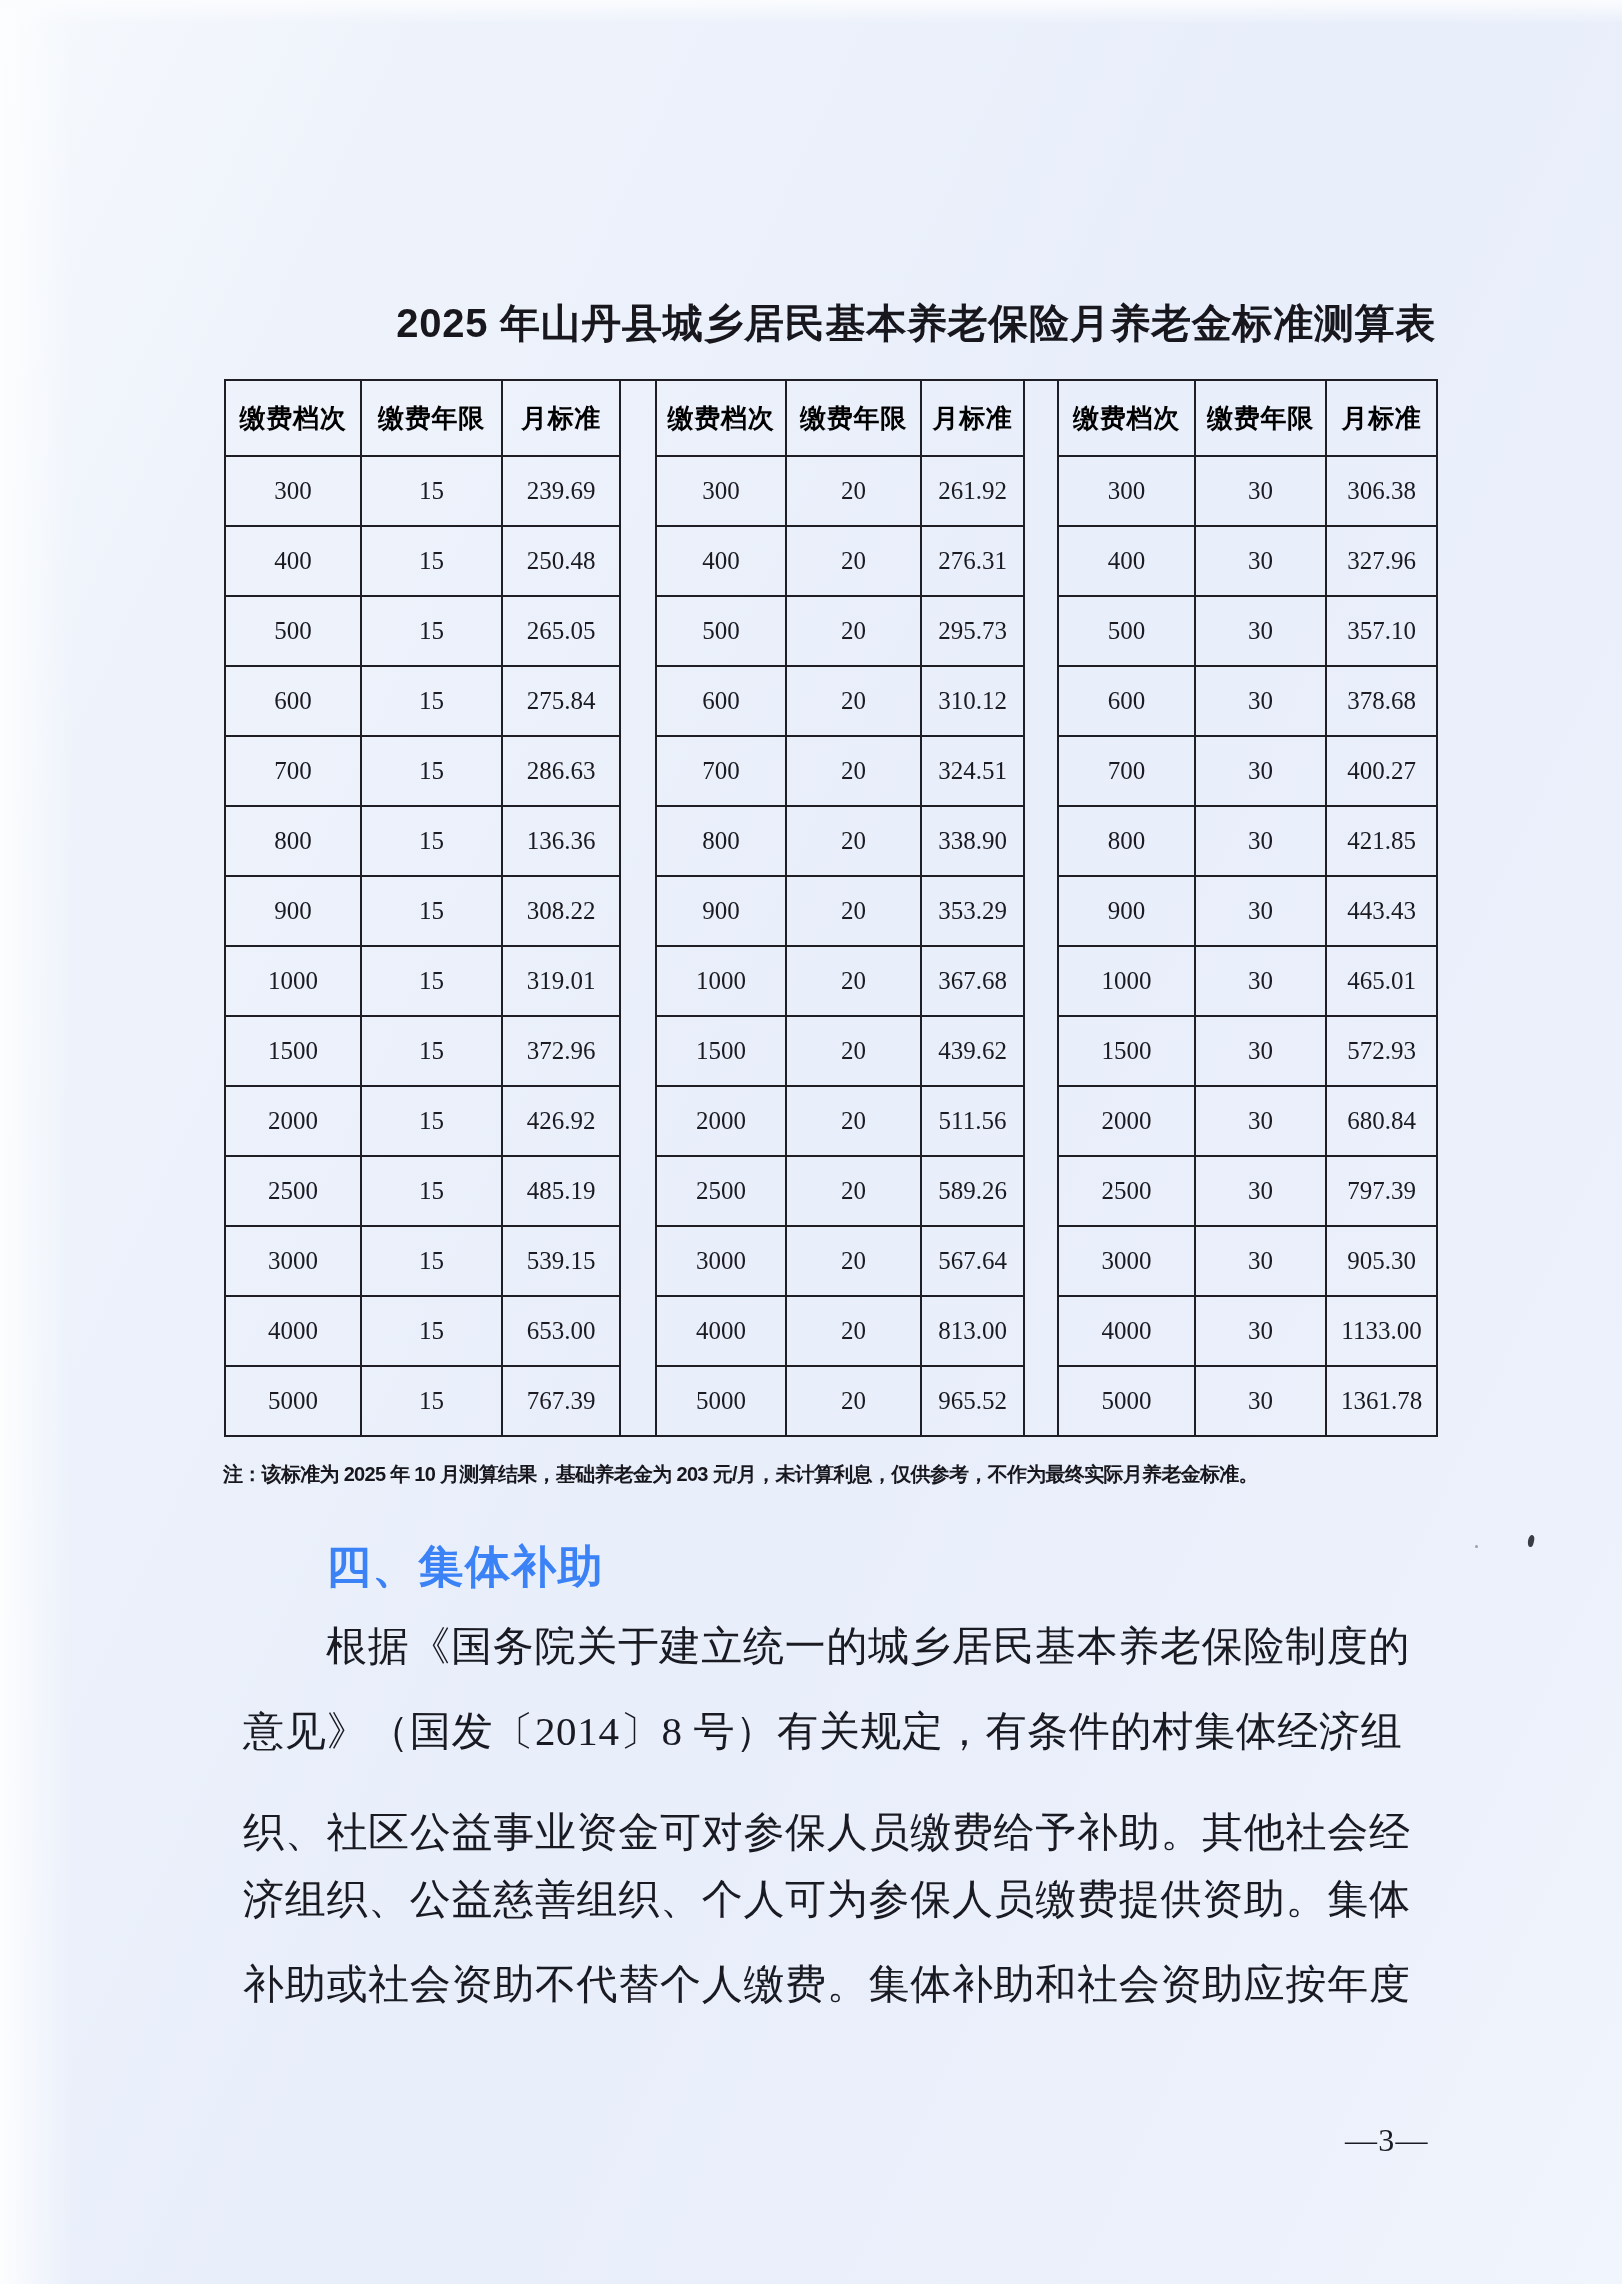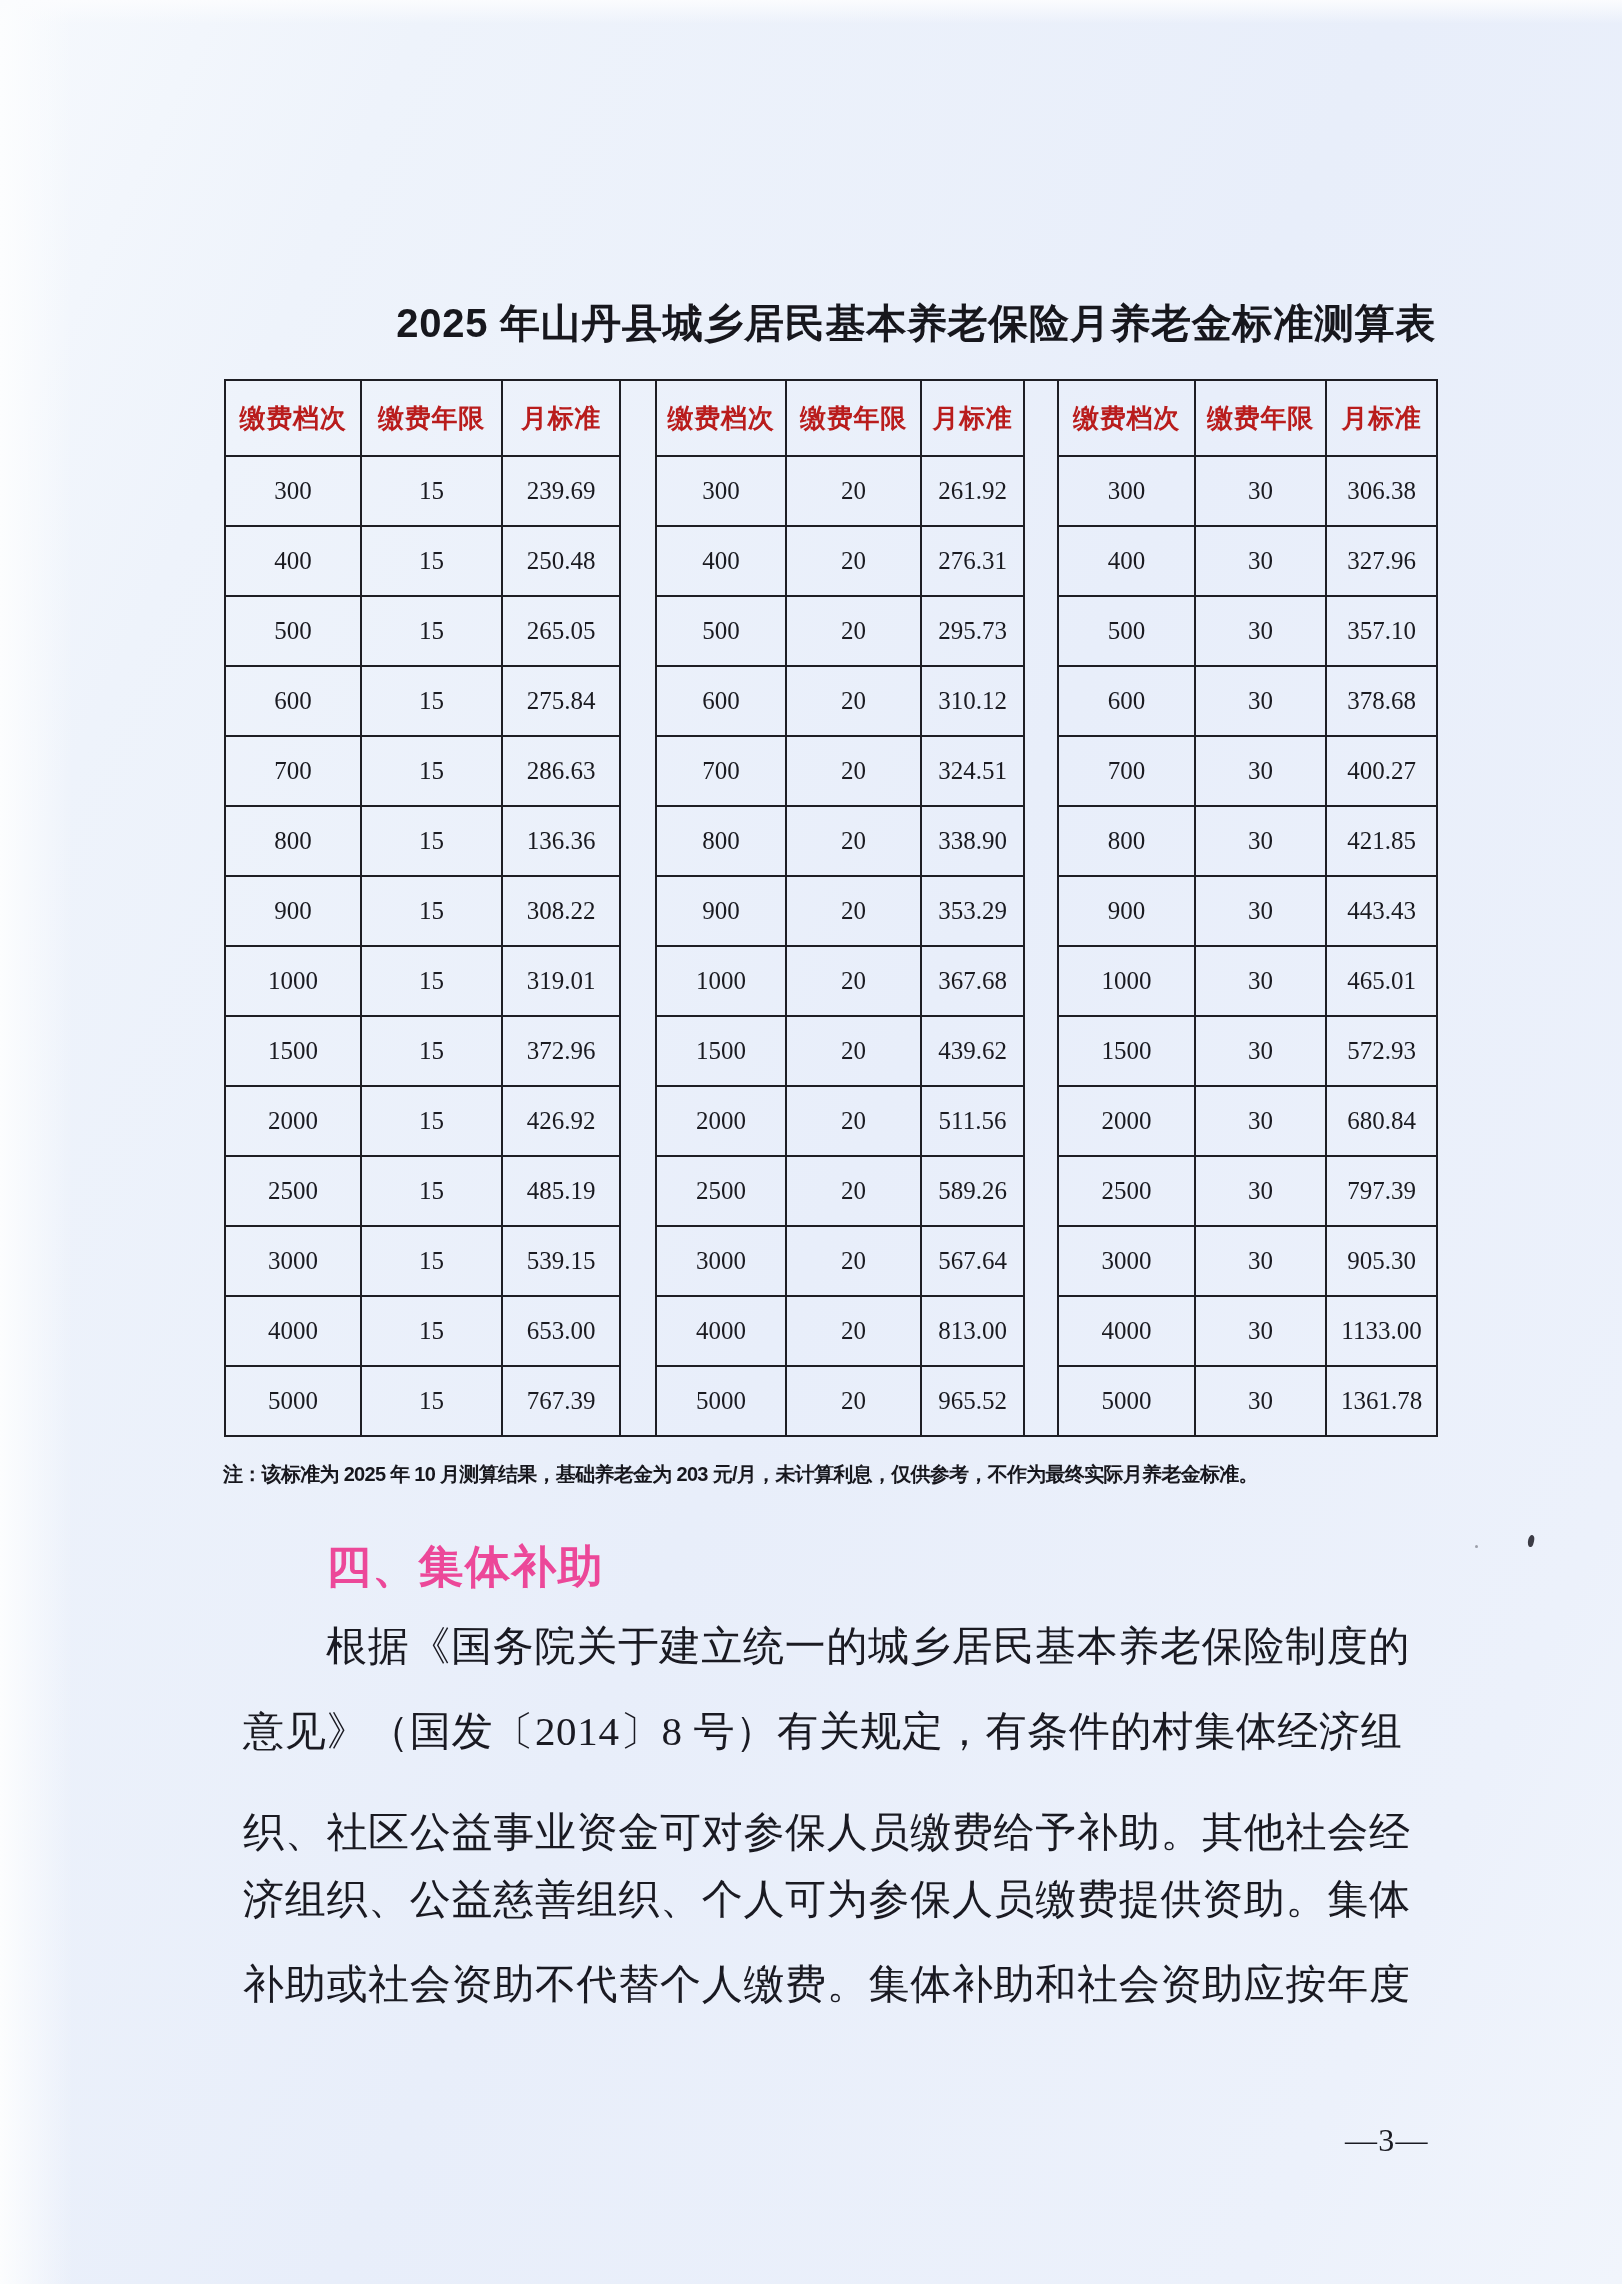--- a/index.html
+++ b/index.html
@@ -27,36 +27,36 @@
     display:grid;
     grid-template-columns:138px 141px 118px 34px 132px 135px 103px 32px 139px 131px 111px;
     grid-template-rows:76px repeat(14,70px);
     border-top:2px solid #1e1e24;
   }
   .hcell,.cell{
     display:flex;align-items:center;justify-content:center;
     border-right:2px solid #1e1e24;border-bottom:2px solid #1e1e24;
     box-sizing:border-box;
   }
-  .hcell{font-family:"Liberation Sans", sans-serif;font-weight:700;font-size:26px;letter-spacing:0.7px;color:#b91c1c;}
+  .hcell{font-family:"Liberation Sans", sans-serif;font-weight:700;font-size:26px;letter-spacing:0.7px;color:#000000;}
   .cell{font-size:25px;color:#1a1a20;}
   .gstart{border-left:2px solid #1e1e24;}
   .spacer{border:none;}
   .spacer.bottom{border-bottom:2px solid #1e1e24;}
 
   .note{
     position:absolute;left:223px;top:1461px;width:1254px;
     font-family:"Liberation Sans", sans-serif;font-weight:700;
     font-size:20px;letter-spacing:-0.7px;white-space:nowrap;color:#17171d;
   }
 
   .section{position:absolute;left:243px;top:1541px;width:1227px;height:501px;}
   .sec-heading{
     margin:0 0 12px 83px;font-family:"Liberation Sans", sans-serif;
-    font-weight:700;font-size:45px;line-height:51px;letter-spacing:1.3px;color:#ec4899;
+    font-weight:700;font-size:45px;line-height:51px;letter-spacing:1.3px;color:#3b82f6;
   }
   .pline{
     position:absolute;left:0;font-size:41px;line-height:45px;
     letter-spacing:0.7px;white-space:nowrap;color:#1a1a22;
   }
   .pline.indent{padding-left:83px;}
 
   .page-number{
     position:absolute;left:1345px;top:2122px;
     font-size:32px;letter-spacing:1.3px;color:#1a1a22;white-space:nowrap;

